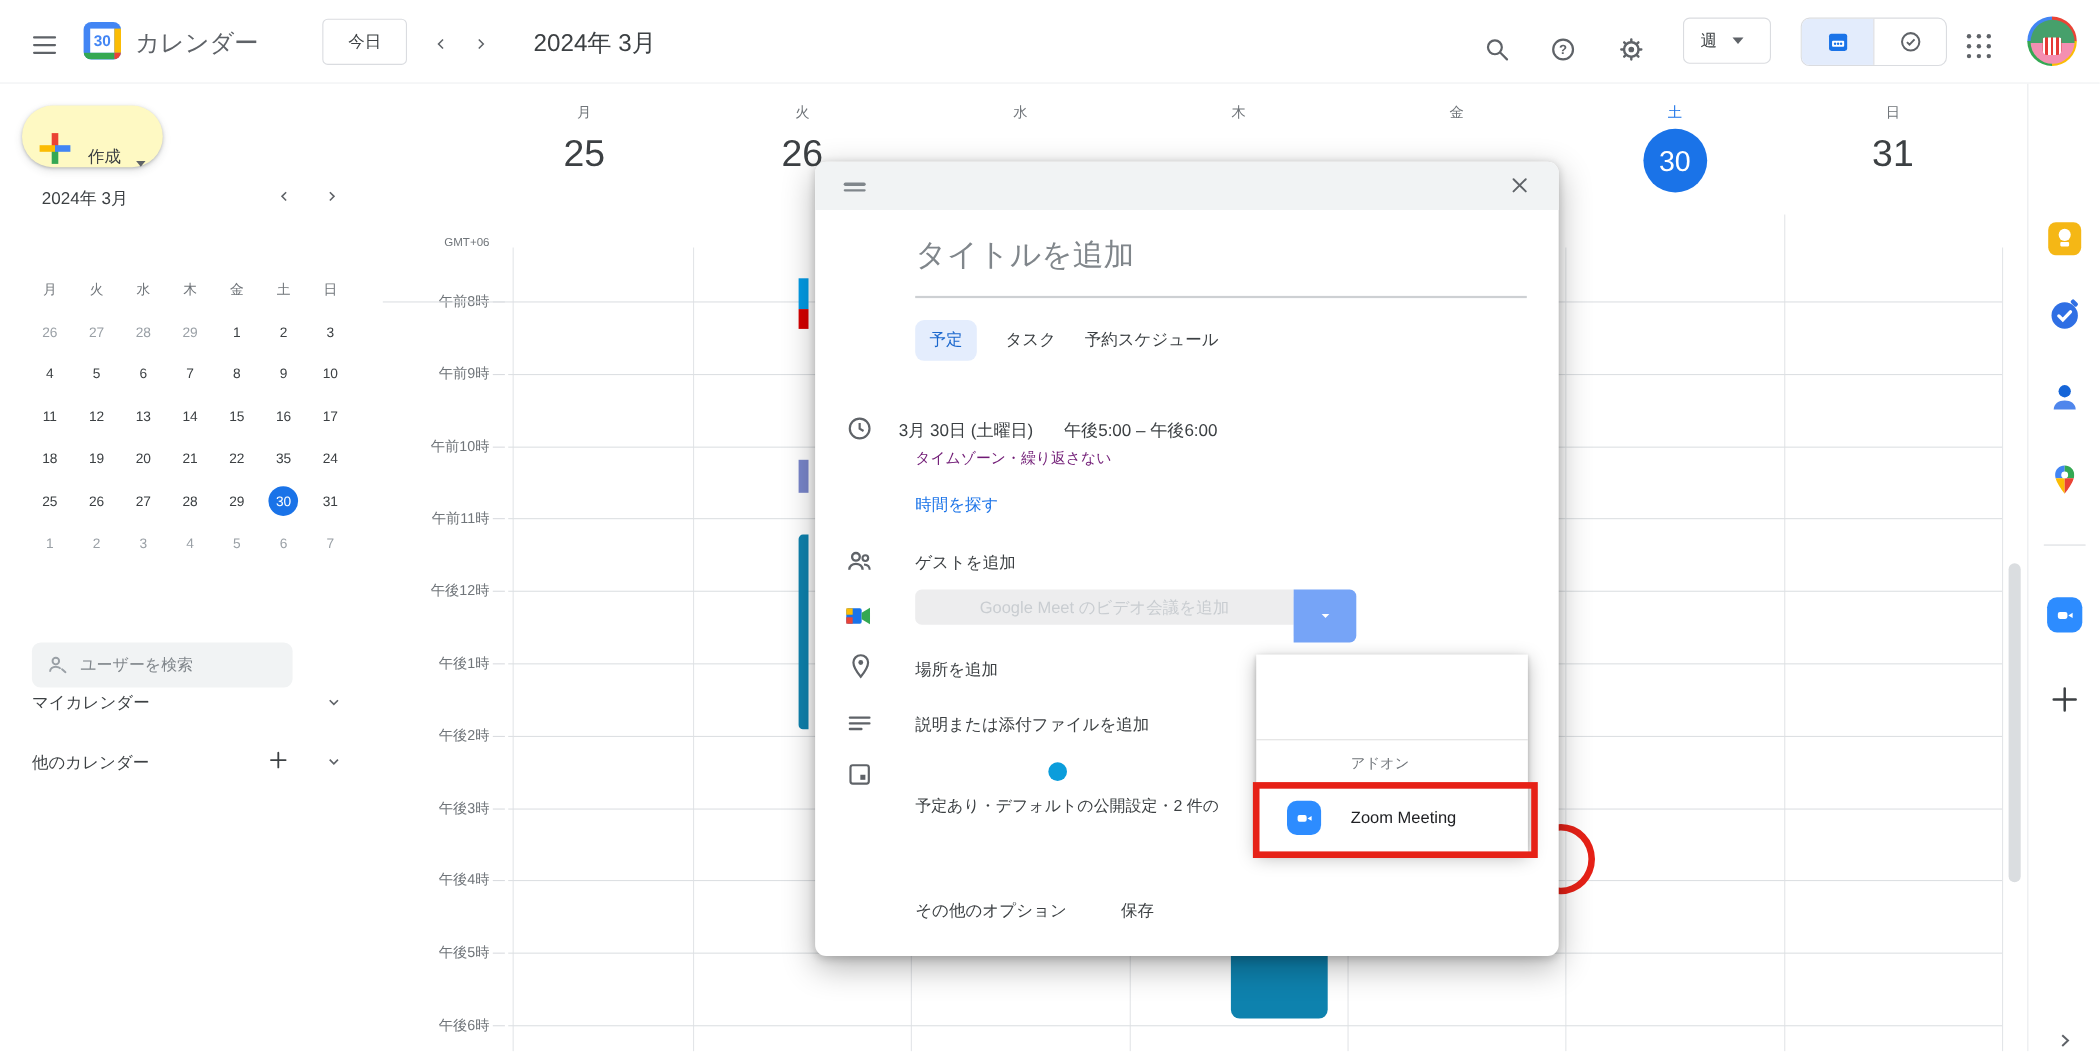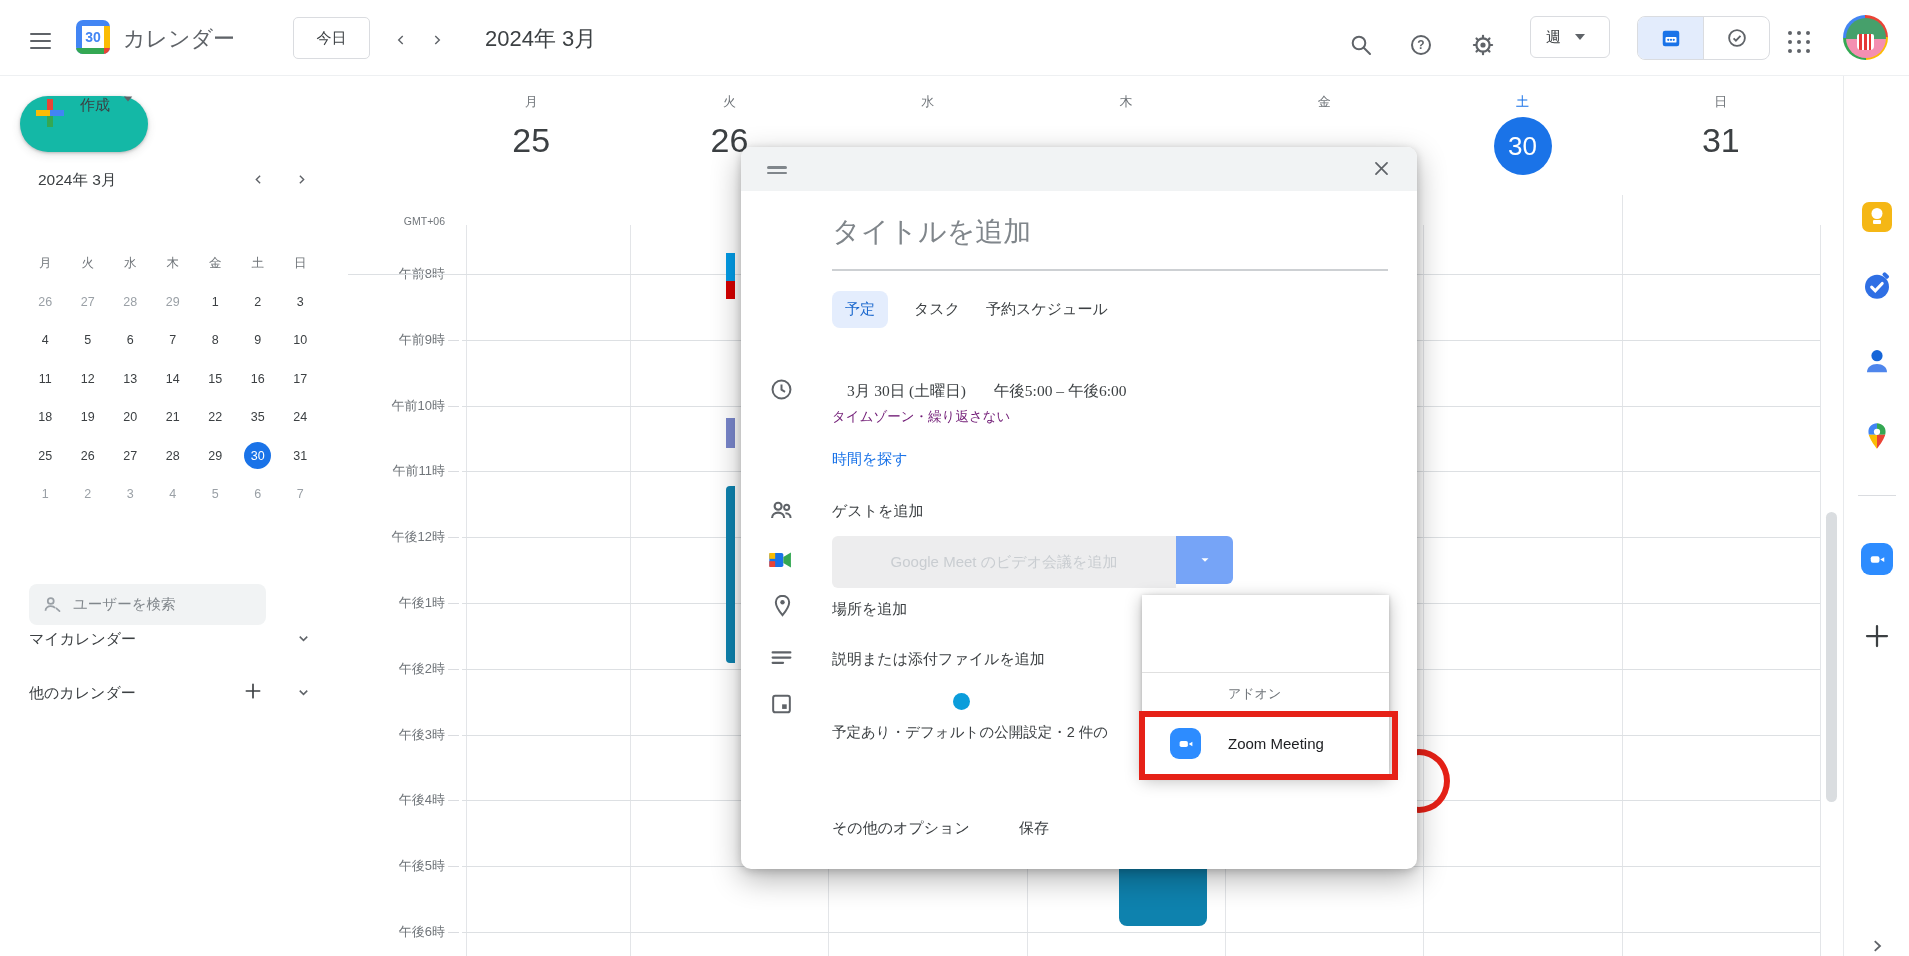--- a/index.html
+++ b/index.html
@@ -26,23 +26,23 @@
   .seg .cell+.cell{border-left:1px solid #dadce0;}
   .appgrid{display:grid;grid-template-columns:repeat(3,4.4px);grid-gap:4.6px;}
   .appgrid i{width:4.4px;height:4.4px;border-radius:50%;background:#5f6368;}
   .avatar{width:45px;height:45px;border-radius:50%;padding:2.5px;box-sizing:border-box;
         background:conic-gradient(#ea4335 0 25%,#fbbc04 25% 50%,#34a853 50% 75%,#4285f4 75% 100%);}
   .avatar .pic{width:100%;height:100%;border-radius:50%;overflow:hidden;position:relative;
         background:linear-gradient(#46a06b 0 52%,#f48fb1 52% 100%);}
   .avatar .cup{position:absolute;left:11px;top:16px;width:17px;height:16px;border-radius:2px 2px 4px 4px;
         background:repeating-linear-gradient(90deg,#fff 0 2.4px,#e53935 2.4px 4.8px);}
   
-  .create-btn{left:20px;top:96px;width:128px;height:56px;border-radius:28px;background:#14b8a6;
+  .create-btn{left:20px;top:96px;width:128px;height:56px;border-radius:28px;background:#fef9c3;
         box-shadow:0 1px 3px rgba(60,64,67,.3),0 3px 8px rgba(60,64,67,.15);
-        display:flex;align-items:flex-start;z-index:20;}
+        display:flex;align-items:flex-end;z-index:20;}
   .gplus{position:relative;width:34px;height:34px;}
   .gplus i{position:absolute;}
   .minical-title{font-size:15.5px;color:#3c4043;}
   .minical{display:grid;grid-template-columns:repeat(7,42.5px);grid-auto-rows:38.5px;
         justify-items:center;align-items:center;font-size:12.5px;}
   .minical .wd{color:#70757a;}
   .minical .d{color:#3c4043;cursor:pointer;}
   .minical .muted{color:#9aa0a6;}
   .minical .sel{width:27px;height:27px;border-radius:50%;background:#1a73e8;color:#fff;
         display:flex;align-items:center;justify-content:center;}
@@ -81,21 +81,21 @@
         box-shadow:0 10px 30px rgba(0,0,0,.3),0 2px 8px rgba(0,0,0,.18);}
   .dlg-head{position:absolute;left:0;top:0;right:0;height:44px;background:#f1f3f4;border-radius:10px 10px 0 0;}
   .draghandle span{display:block;width:20px;height:2.5px;background:#80868b;border-radius:2px;margin:3.2px 0;}
   .dlg-title{position:absolute;left:91px;top:66px;font-size:28px;color:#80868b;}
   .dlg-underline{position:absolute;left:91px;top:122px;width:556px;height:1.5px;background:#cdd0d3;}
   .tabs{position:absolute;left:91px;top:144px;display:flex;align-items:center;gap:26px;font-size:15px;}
   .tab-chip{background:#e4edfd;color:#1a67cd;padding:9px 13px;border-radius:8px;}
   .rowtext{font-size:15px;color:#3c4043;}
   .subtext{font-size:13.5px;color:#701a75;}
   .link{color:#1a73e8;font-size:15px;}
-  .meet-btn{position:absolute;left:91px;top:389px;width:344px;height:52px;background:#ededee;
+  .meet-btn{position:absolute;left:91px;top:389px;width:344px;height:32px;background:#ededee;
         border-radius:6px 0 0 6px;display:flex;align-items:center;justify-content:center;
         color:#c9cdd1;font-size:15px;}
   .meet-caret{position:absolute;left:435px;top:389px;width:57px;height:48px;background:#76a4f7;
         border-radius:0 6px 6px 0;display:flex;align-items:center;justify-content:center;}
   .busy-dot{position:absolute;left:212px;top:546px;width:17px;height:17px;border-radius:50%;background:#0b9ddb;}
   .busy-text{position:absolute;left:91px;top:576px;width:310px;white-space:nowrap;overflow:hidden;
         font-size:14.5px;color:#3c4043;}
   .zoom-cta{position:absolute;left:371px;top:659px;width:278px;height:47px;border-radius:6px;background:#1a73e8;
         color:#fff;font-weight:bold;font-size:17px;display:flex;align-items:center;justify-content:center;}
   
@@ -414,21 +414,21 @@
       <span>タスク</span>
       <span>予約スケジュール</span>
     </div>
 
     <div class="abs" style="left:28px;top:230px;">
       <svg width="25" height="25" viewBox="0 0 24 24">
           <circle cx="12" cy="12" r="8.6" fill="none" stroke="#5f6368" stroke-width="1.9"></circle>
           <path d="M12 7.2v5l3.4 2" fill="none" stroke="#5f6368" stroke-width="1.9"></path>
         </svg>
     </div>
-    <div class="abs" style="left:106px;top:234px;display:flex;gap:28px;font-family:Liberation Serif, serif;">
+    <div class="abs" style="left:76px;top:234px;display:flex;gap:28px;">
       <span class="rowtext" style="font-size:15.5px;">3月 30日 (土曜日)</span>
       <span class="rowtext" style="font-size:15.5px;">午後5:00 – 午後6:00</span>
     </div>
     <div class="abs subtext" style="left:91px;top:261px;">タイムゾーン・繰り返さない</div>
     <div class="abs link" style="left:91px;top:303px;">時間を探す</div>
 
     <div class="abs" style="left:27px;top:350px;">
       <svg width="27" height="27" viewBox="0 0 24 24">
           <circle cx="9" cy="8.2" r="3.1" fill="none" stroke="#5f6368" stroke-width="1.9"></circle>
           <path d="M3.6 18.6c0-3 2.5-4.7 5.4-4.7s5.4 1.7 5.4 4.7" fill="none" stroke="#5f6368" stroke-width="1.9"></path>

